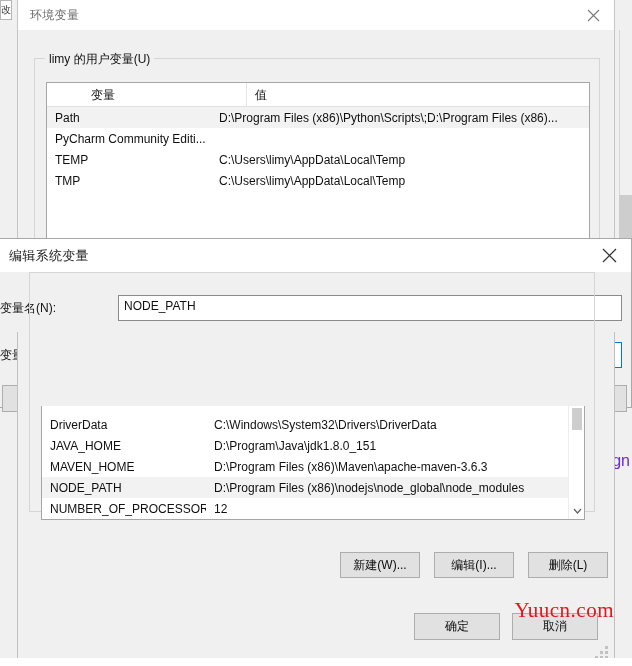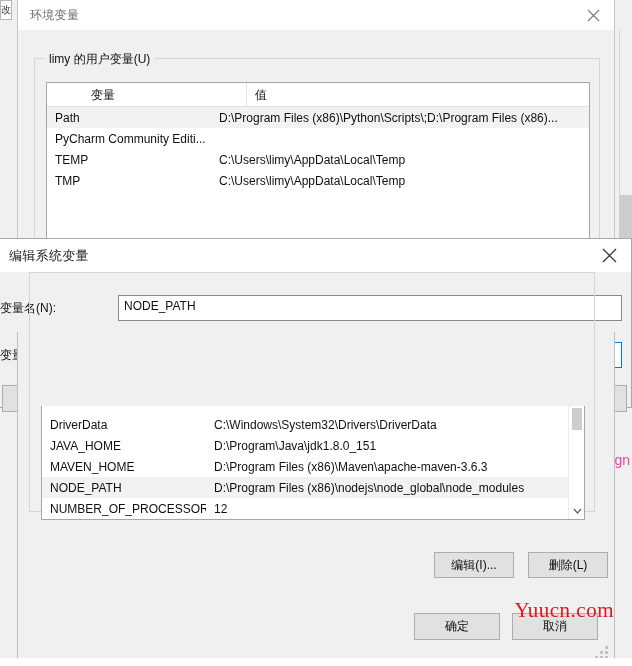--- a/index.html
+++ b/index.html
@@ -75,22 +75,22 @@
     border-left: 1px solid #d6d6d6;
     box-sizing: border-box;
   }
   .bg-right-thumb {
     position: absolute;
     right: 0px; top: 165px; width: 13px; height: 50px;
     background: #cdcdcd;
   }
   .bg-text-frag {
     position: absolute;
-    font-size: 14px;
-    color: #ec4899;
+    font-size: 16px;
+    color: #6d28d9;
     white-space: nowrap;
   }
 
   
   #env-window {
     left: 17px; top: 0px;
     width: 598px; height: 332px;
     border-top: none;
     border-left: 1px solid #c6c6c6;
     border-right: 1px solid #c6c6c6;
@@ -399,20 +399,21 @@
       <div class="sb">
         <div class="sb-thumb" style="top:2px; height:22px;"></div>
         <div class="sb-arrow" style="bottom:0;">
           <svg width="9" height="7" viewBox="0 0 9 7" aria-hidden="true">
             <polyline points="1,1 4.5,5 8,1" fill="none" stroke="currentColor" stroke-width="1.2"></polyline>
           </svg>
         </div>
       </div>
     </div>
 
+    <div class="btn" style="left:322px; top:220px; width:80px; height:26px;">新建(W)...</div>
     <div class="btn" style="left:416px; top:220px; width:80px; height:26px;">编辑(I)...</div>
     <div class="btn" style="left:510px; top:220px; width:80px; height:26px;">删除(L)</div>
 
     <div class="btn" style="left:396px; top:281px; width:86px; height:27px;">确定</div>
     <div class="btn" style="left:494px; top:281px; width:86px; height:27px;">取消</div>
 
     <div class="grip" style="right:6px; bottom:6px;">
       <i style="right:0; bottom:0;"></i>
       <i style="right:5px; bottom:0;"></i>
       <i style="right:10px; bottom:0;"></i>

